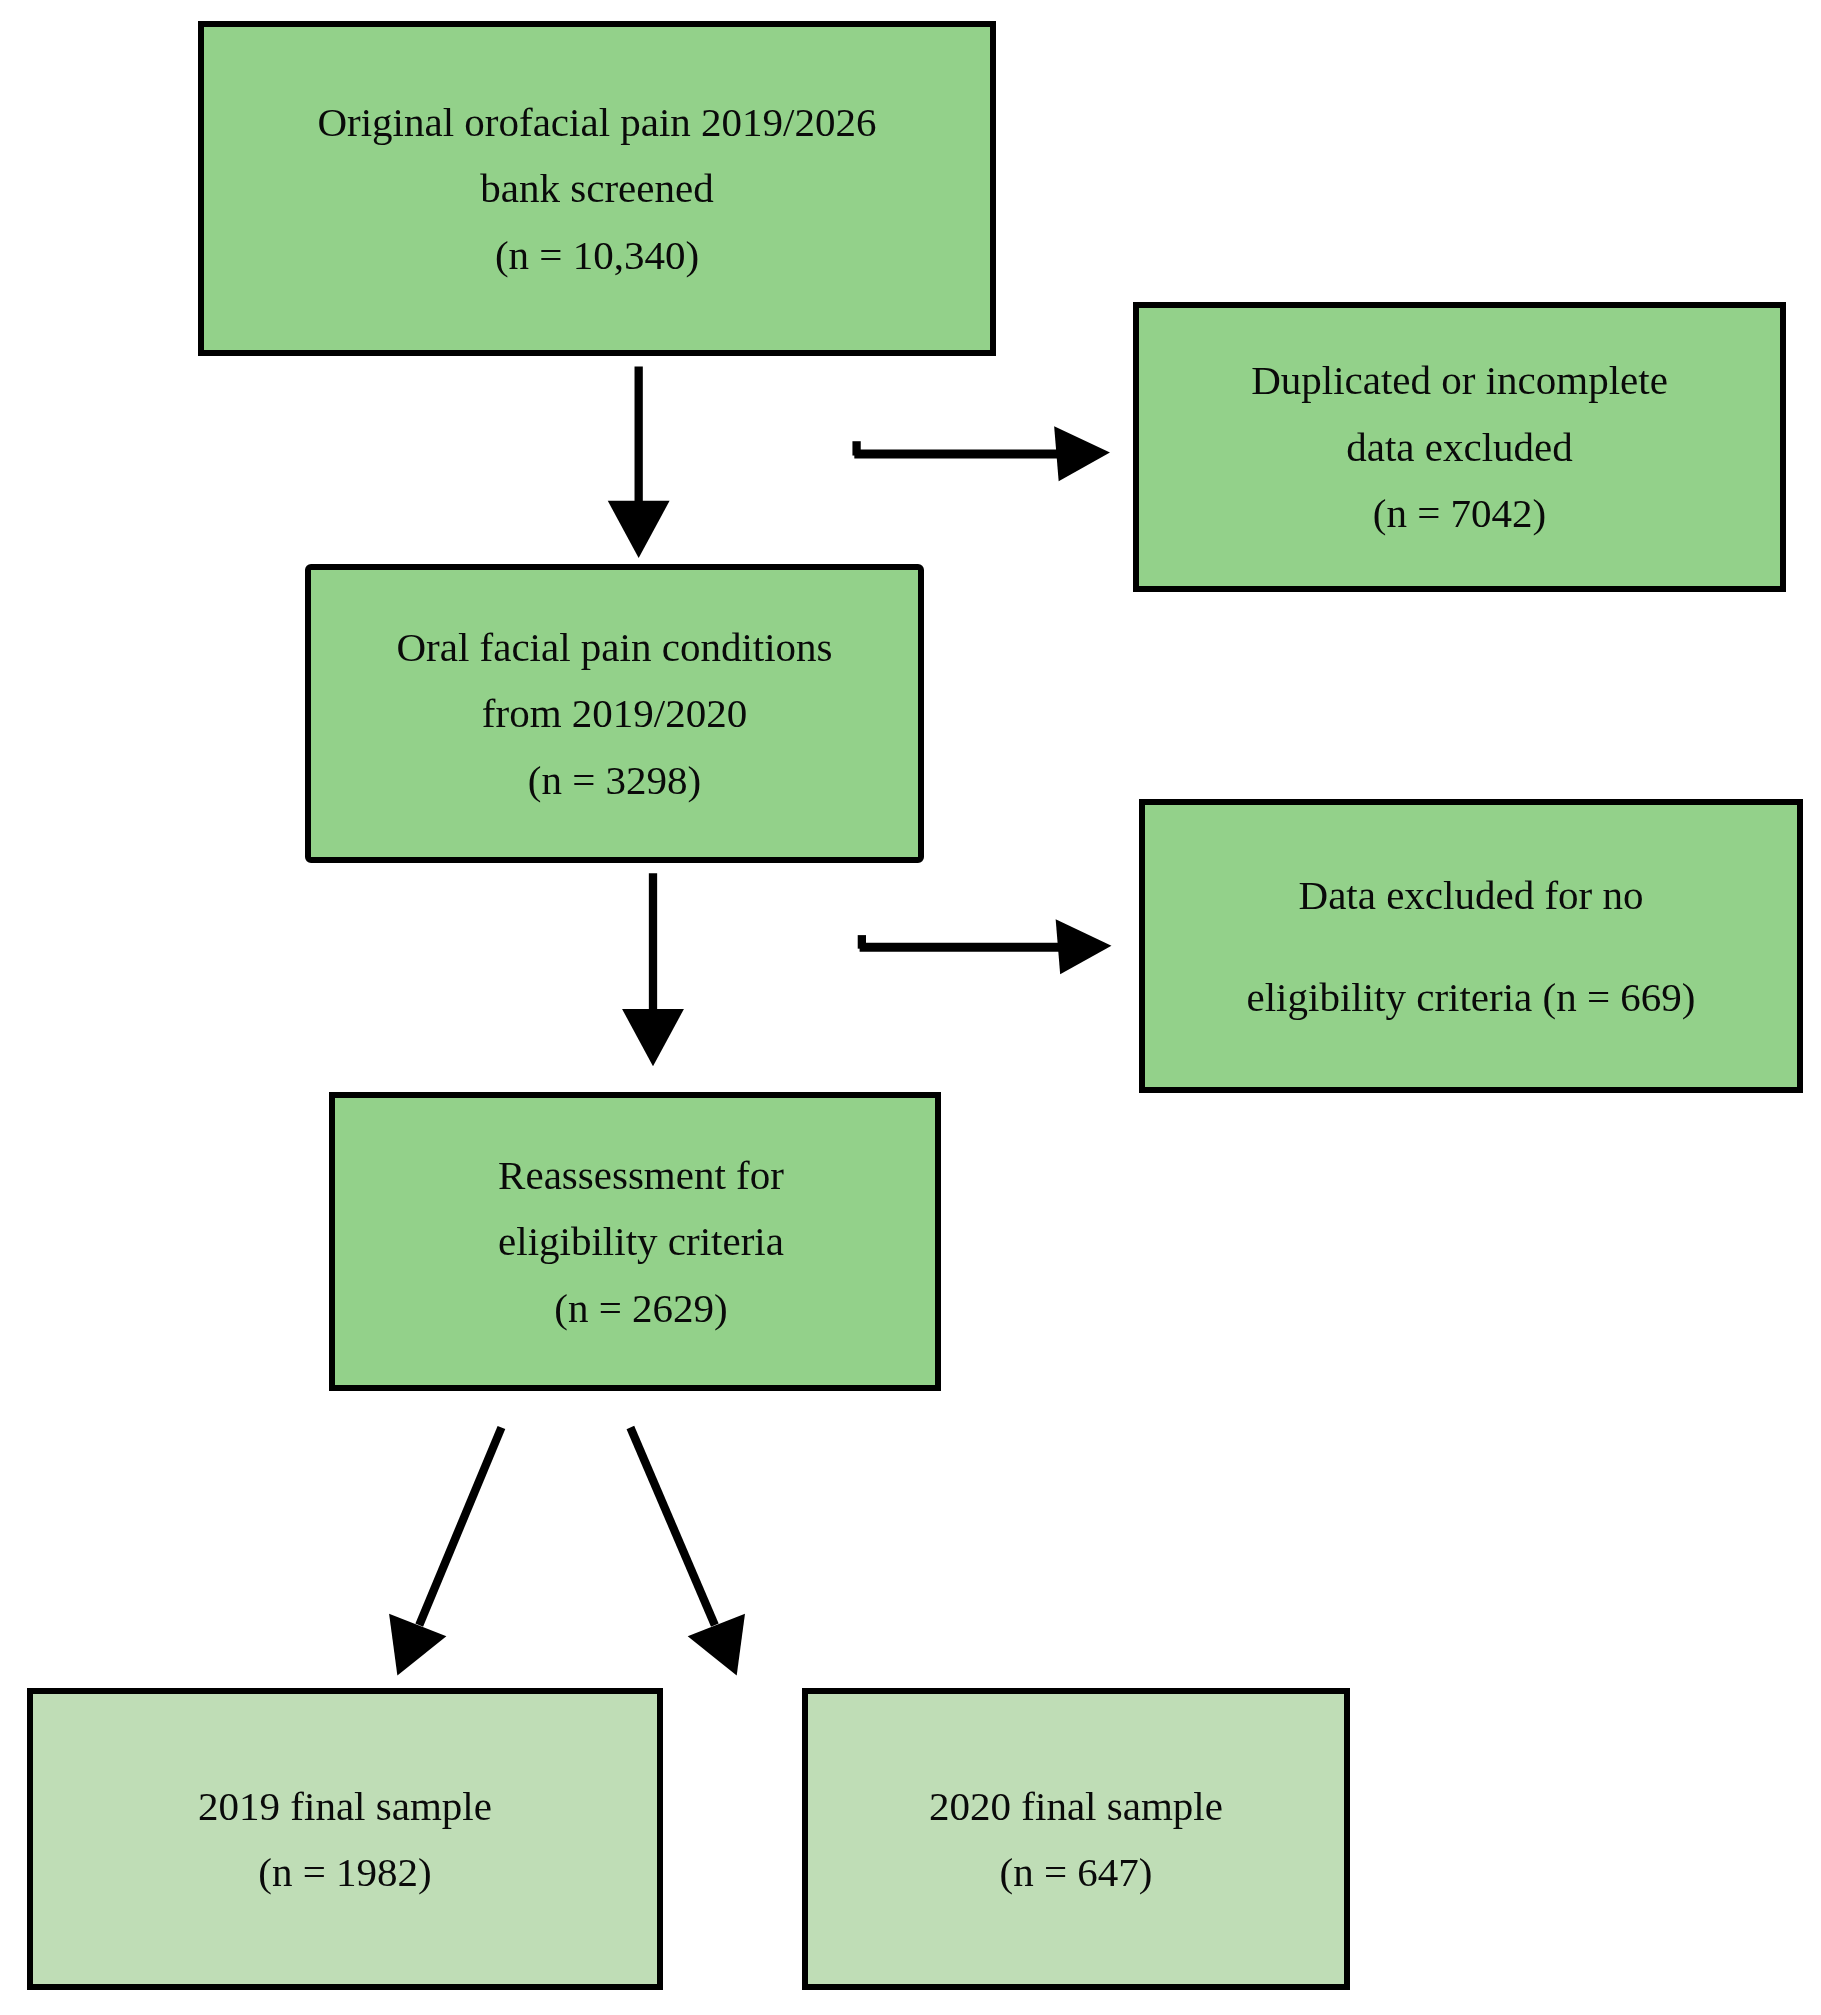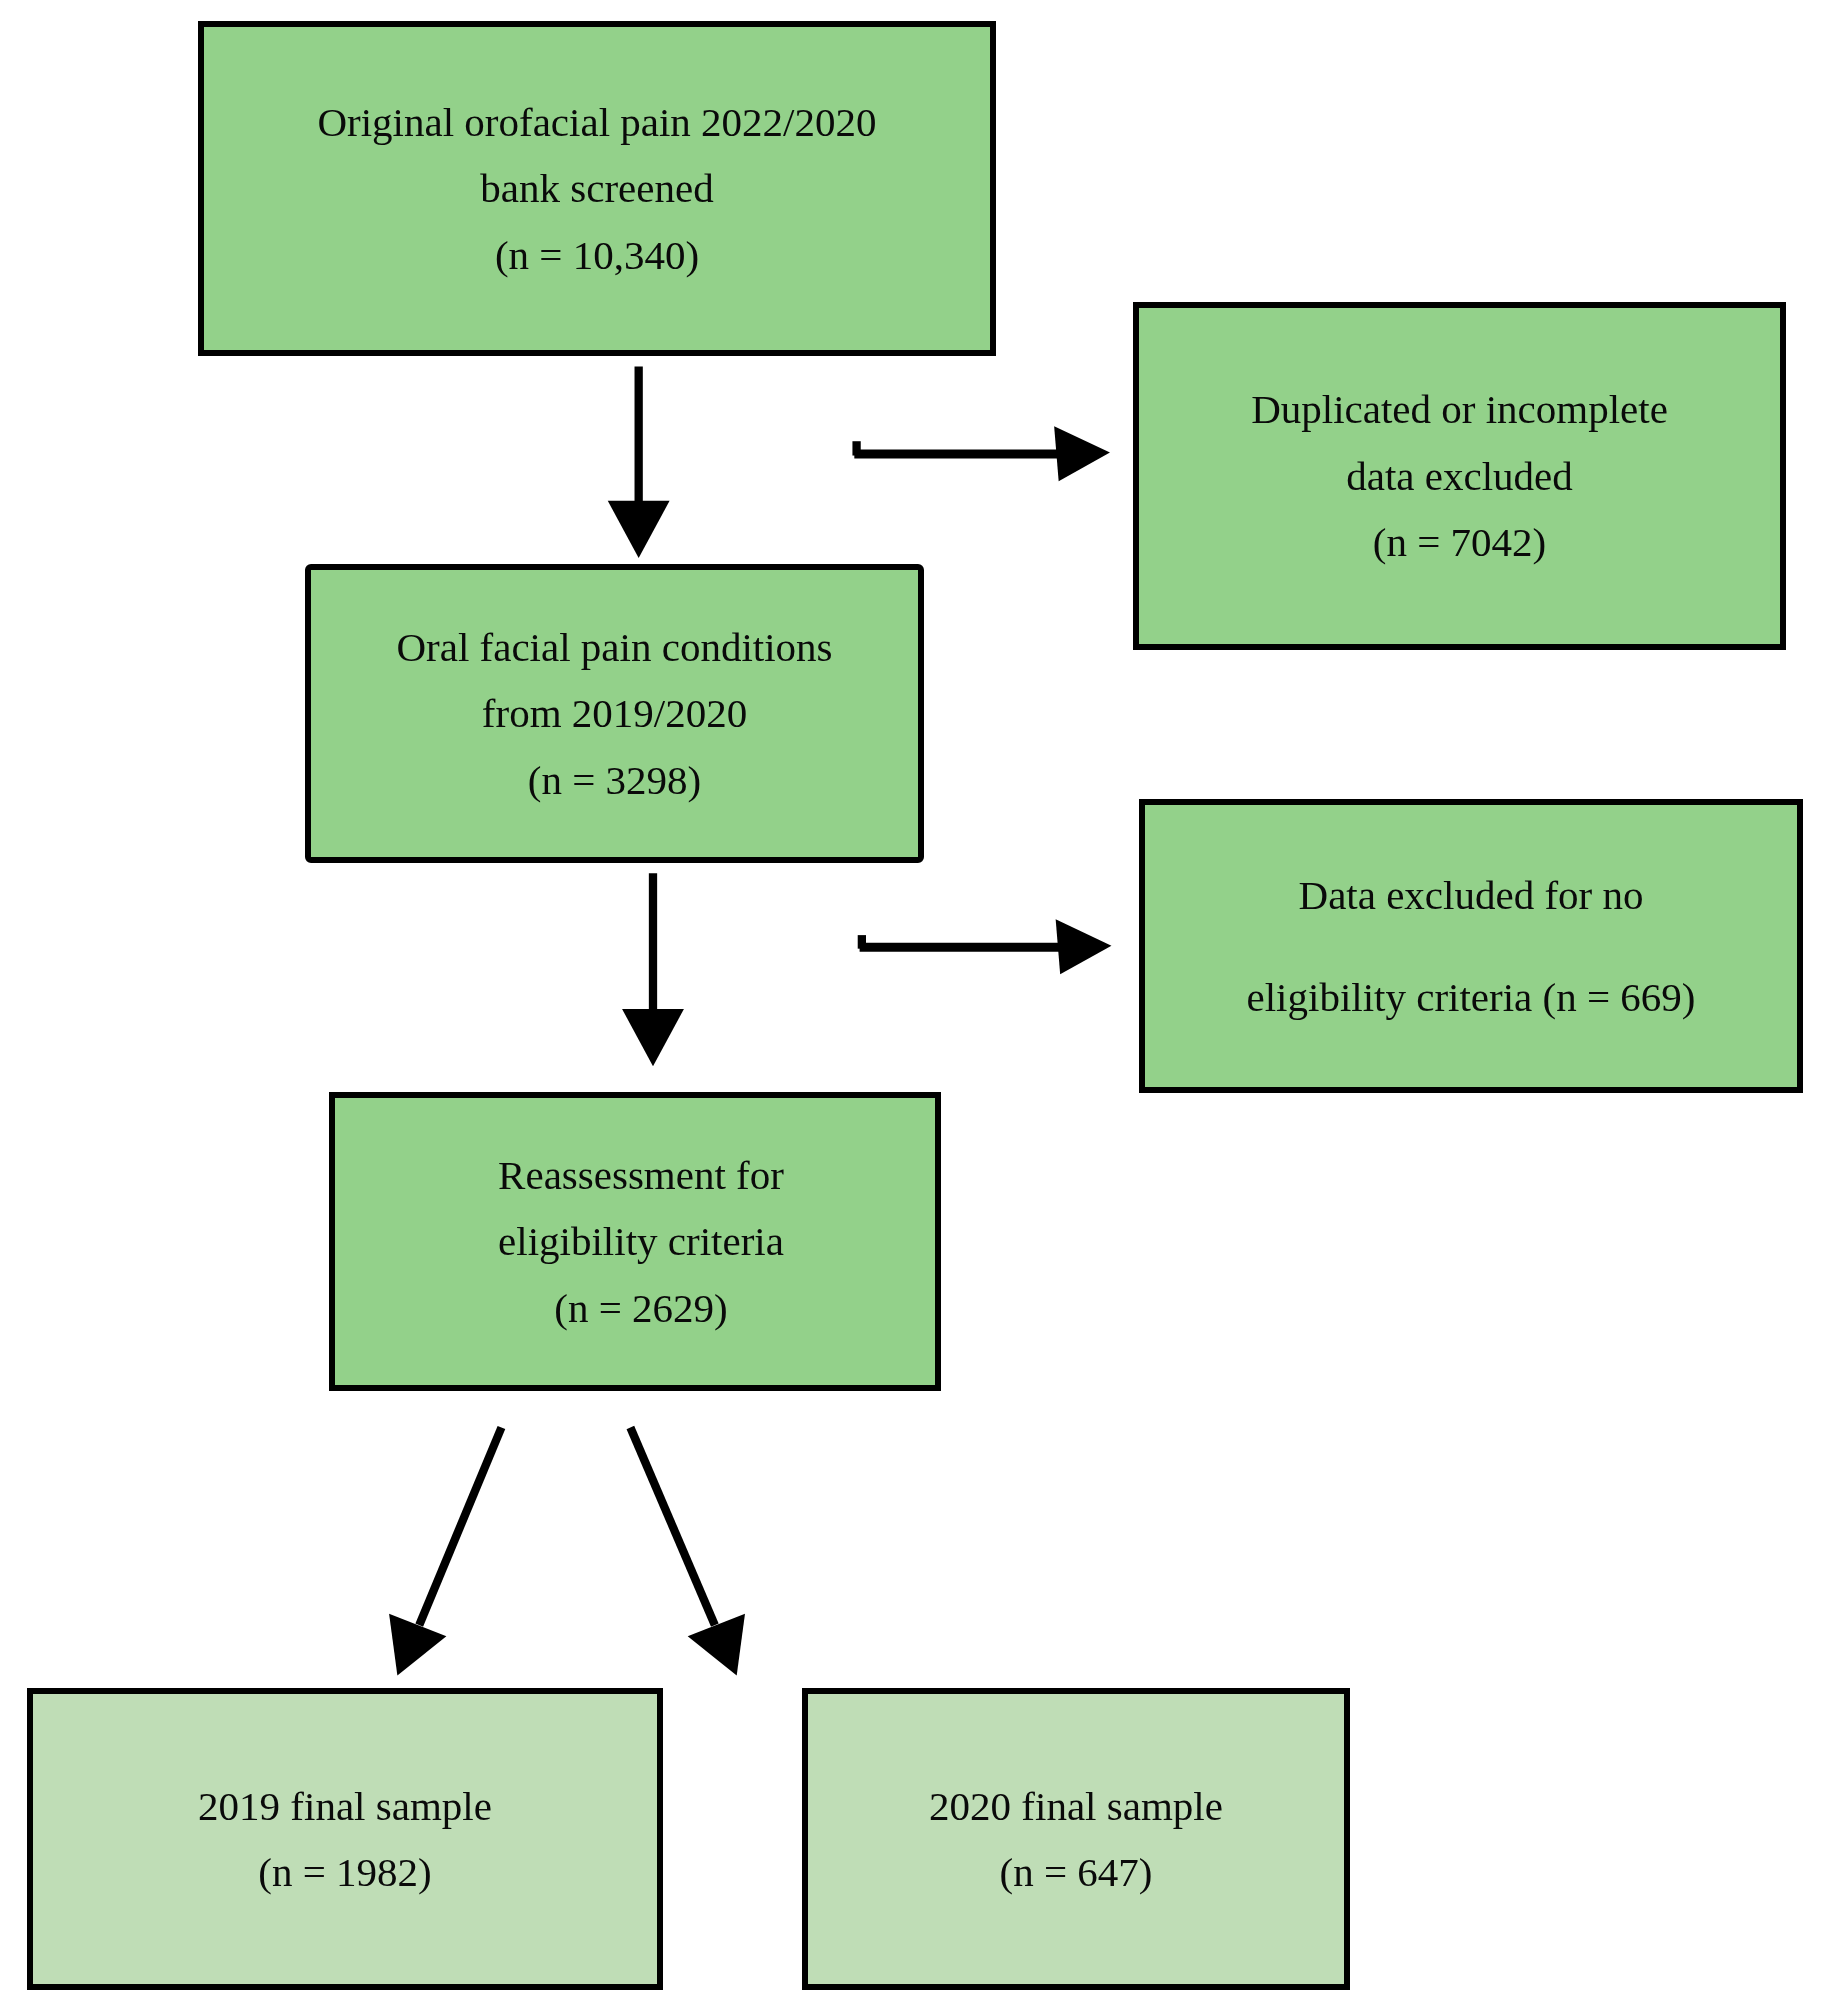--- a/index.html
+++ b/index.html
@@ -29,21 +29,21 @@
     font-size: 41px;
     line-height: 1.62;
     padding: 7.5px 21px;
   }
   .flow-box .line {
     display: block;
     white-space: nowrap;
   }
   
   #box-screened      { left: 198px;  top: 21px;   width: 798px; height: 335px; }
-  #box-excluded-1    { left: 1133px; top: 302px;  width: 653px;  height: 348px; }
+  #box-excluded-1    { left: 1133px; top: 302px;  width: 653px;  height: 290px; }
   #box-conditions    { left: 305px;  top: 564px;  width: 619px;  height: 299px; border-radius: 6px; }
   #box-excluded-2    { left: 1139px; top: 799px; width: 664px;  height: 294px; }
   #box-reassessment  { left: 329px;  top: 1092px; width: 612px;  height: 299px; padding-left: 33px; }
   #box-final-2019    { left: 27px;   top: 1688px; width: 636px;  height: 302px; }
   #box-final-2020    { left: 802px; top: 1688px; width: 548px;  height: 302px; }
 
   
   #arrow-layer {
     position: absolute;
     left: 0;
@@ -87,21 +87,21 @@
       <polygon points="527,2222 516,2140 592,2170" fill="#000000"></polygon>
     </g>
 
     <g>
       <line x1="836" y1="1893" x2="948" y2="2155" stroke="#000000" stroke-width="11"></line>
       <polygon points="977,2222 912,2170 988,2140" fill="#000000"></polygon>
     </g>
   </svg>
 
   <div class="flow-box" id="box-screened" style="background:#93D18A;">
-    <span class="line">Original orofacial pain 2022/2020</span>
+    <span class="line">Original orofacial pain 2019/2026</span>
     <span class="line">bank screened</span>
     <span class="line">(n = 10,340)</span>
   </div>
 
   <div class="flow-box" id="box-excluded-1" style="background:#93D18A;">
     <span class="line">Duplicated or incomplete</span>
     <span class="line">data excluded</span>
     <span class="line">(n = 7042)</span>
   </div>
 

